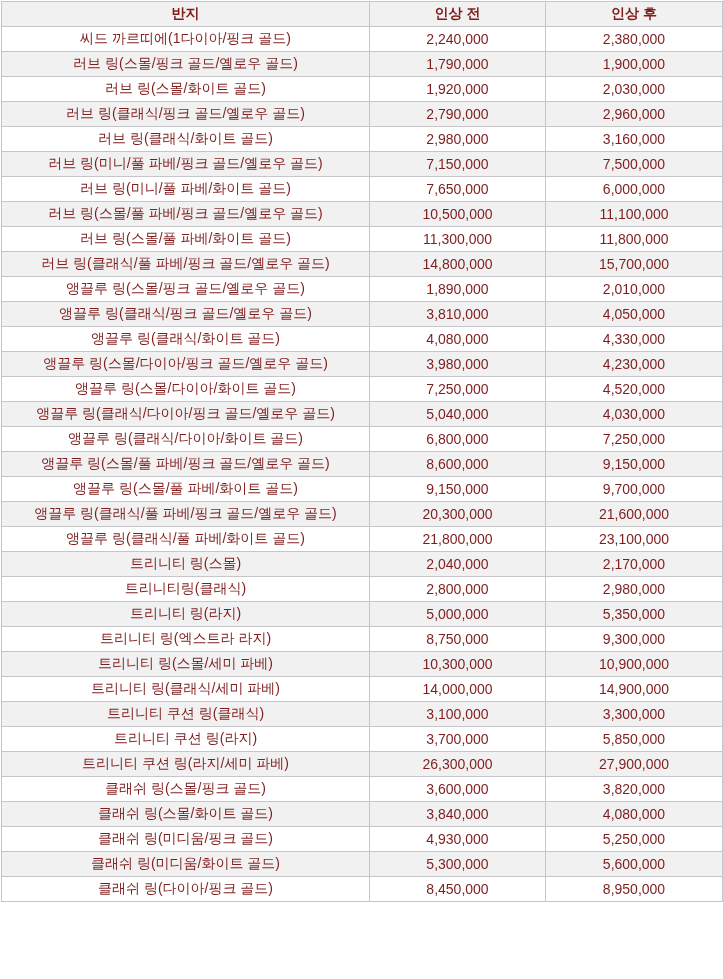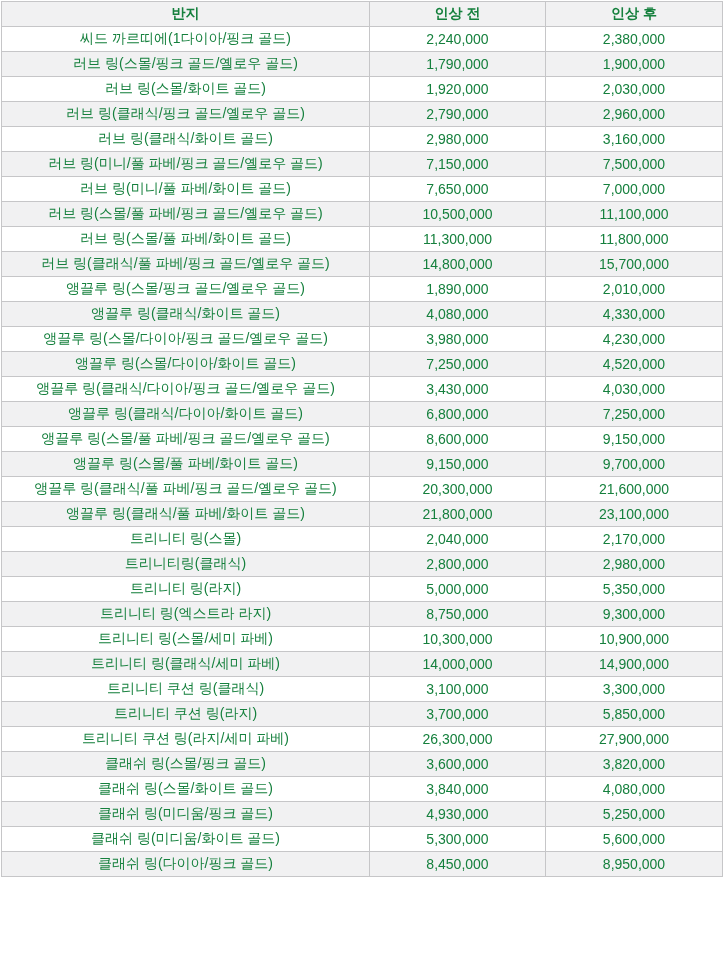--- a/index.html
+++ b/index.html
@@ -8,21 +8,21 @@
     background: #ffffff;
     width: 723px;
   }
   table.price-table {
     border-collapse: collapse;
     table-layout: fixed;
     width: 721px;
     margin: 1px 0 0 1px;
     font-family: "Liberation Sans", "DejaVu Sans", sans-serif;
     font-size: 14px;
-    color: #15803d;
+    color: #7f1d1d;
   }
   table.price-table col.c-name   { width: 368px; }
   table.price-table col.c-before { width: 176px; }
   table.price-table col.c-after  { width: 177px; }
   table.price-table th,
   table.price-table td {
     border: 1px solid #c6c6c8;
     height: 24px;
     padding: 0 4px;
     text-align: center;
@@ -82,21 +82,21 @@
         <td>3,160,000</td>
       </tr>
       <tr>
         <td>러브 링(미니/풀 파베/핑크 골드/옐로우 골드)</td>
         <td>7,150,000</td>
         <td>7,500,000</td>
       </tr>
       <tr>
         <td>러브 링(미니/풀 파베/화이트 골드)</td>
         <td>7,650,000</td>
-        <td>7,000,000</td>
+        <td>6,000,000</td>
       </tr>
       <tr>
         <td>러브 링(스몰/풀 파베/핑크 골드/옐로우 골드)</td>
         <td>10,500,000</td>
         <td>11,100,000</td>
       </tr>
       <tr>
         <td>러브 링(스몰/풀 파베/화이트 골드)</td>
         <td>11,300,000</td>
         <td>11,800,000</td>
@@ -105,37 +105,42 @@
         <td>러브 링(클래식/풀 파베/핑크 골드/옐로우 골드)</td>
         <td>14,800,000</td>
         <td>15,700,000</td>
       </tr>
       <tr>
         <td>앵끌루 링(스몰/핑크 골드/옐로우 골드)</td>
         <td>1,890,000</td>
         <td>2,010,000</td>
       </tr>
       <tr>
+        <td>앵끌루 링(클래식/핑크 골드/옐로우 골드)</td>
+        <td>3,810,000</td>
+        <td>4,050,000</td>
+      </tr>
+      <tr>
         <td>앵끌루 링(클래식/화이트 골드)</td>
         <td>4,080,000</td>
         <td>4,330,000</td>
       </tr>
       <tr>
         <td>앵끌루 링(스몰/다이아/핑크 골드/옐로우 골드)</td>
         <td>3,980,000</td>
         <td>4,230,000</td>
       </tr>
       <tr>
         <td>앵끌루 링(스몰/다이아/화이트 골드)</td>
         <td>7,250,000</td>
         <td>4,520,000</td>
       </tr>
       <tr>
         <td>앵끌루 링(클래식/다이아/핑크 골드/옐로우 골드)</td>
-        <td>3,430,000</td>
+        <td>5,040,000</td>
         <td>4,030,000</td>
       </tr>
       <tr>
         <td>앵끌루 링(클래식/다이아/화이트 골드)</td>
         <td>6,800,000</td>
         <td>7,250,000</td>
       </tr>
       <tr>
         <td>앵끌루 링(스몰/풀 파베/핑크 골드/옐로우 골드)</td>
         <td>8,600,000</td>

